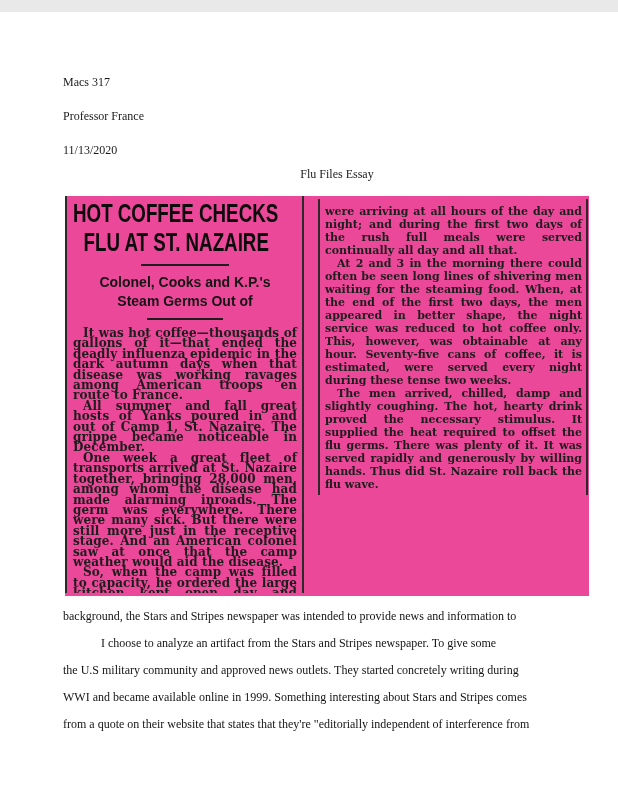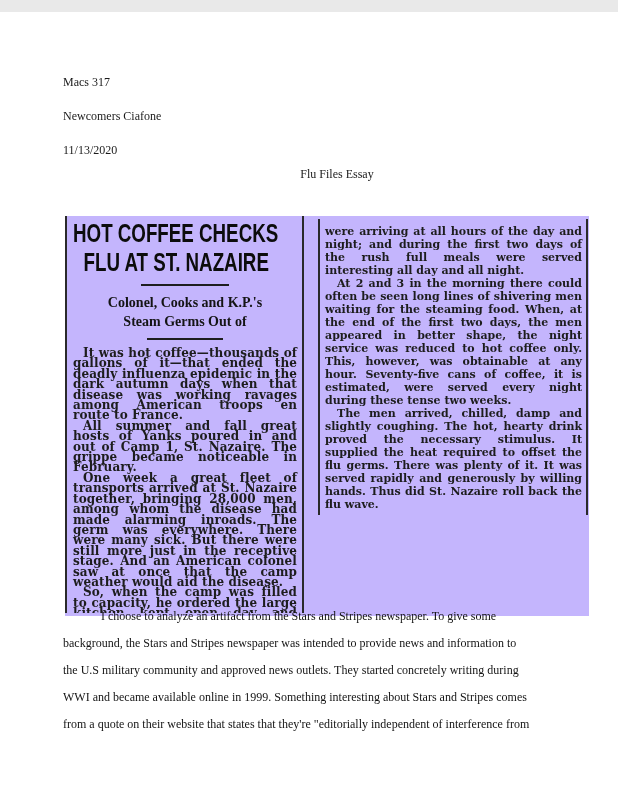--- a/index.html
+++ b/index.html
@@ -17,23 +17,23 @@
   
   .doc-header { position: absolute; left: 63px; top: 60px; font-size: 12px; }
   .doc-header .hline { height: 34px; line-height: 20px; white-space: nowrap; }
   .essay-title {
     position: absolute; left: 0; top: 155px; width: 100%;
     text-align: center; font-size: 12px; white-space: nowrap; padding-left: 28px;
   }
 
   
   .clipping {
-    position: absolute; left: 65px; top: 204px;
+    position: absolute; left: 65px; top: 184px;
     width: 524px; height: 400px;
-    background: #c4b5fd;
+    background: #ec4899;
     color: #1c1c1c;
   }
   .col-left {
     position: absolute; left: 0; top: 0;
     width: 224px; height: 394px;
     border-left: 2px solid #2a2a2a;
     border-right: 2px solid #2a2a2a;
     padding: 3px 5px 0 6px;
     overflow: hidden;
   }
@@ -47,21 +47,21 @@
     white-space: nowrap;
     width: 300px;
   }
   .headline .h2 { padding-left: 14px; }
   .head-rule {
     height: 2px; background: #1e1e1e;
     width: 88px; margin: 7px auto 7px auto;
   }
   .head-rule.second { width: 76px; margin: 7px auto 8px auto; }
   .subhead {
-    font-family: Liberation Serif, serif;
+    font-family: Liberation Sans, sans-serif;
     font-weight: 700; font-size: 14px; line-height: 19px;
     text-align: center; color: #141414; white-space: nowrap;
   }
   .news-body {
     font-family: "DejaVu Serif", serif;
     font-weight: 700;
     text-align: justify;
     color: #1d1d1d;
   }
   .col-left .news-body { font-size: 12px; line-height: 10.4px; letter-spacing: 0.1px; }
@@ -87,57 +87,57 @@
   .essay .eline { height: 27px; line-height: 20px; white-space: nowrap; }
   .essay .eline.indent { text-indent: 38px; }
 </style>
 </head>
 <body>
 
 <div class="page">
 
   <div class="doc-header">
     <div class="hline">Macs 317</div>
-    <div class="hline">Newcomers Ciafone</div>
+    <div class="hline">Professor France</div>
     <div class="hline">11/13/2020</div>
   </div>
   <div class="essay-title">Flu Files Essay</div>
 
   <div class="clipping">
 
     <div class="col-left">
       <div class="headline">
         <div class="h1">HOT COFFEE CHECKS</div>
         <div class="h2">FLU AT ST. NAZAIRE</div>
       </div>
       <div class="head-rule"></div>
       <div class="subhead">
         <div>Colonel, Cooks and K.P.'s</div>
         <div>Steam Germs Out of</div>
       </div>
       <div class="head-rule second"></div>
       <div class="news-body">
         <p>It was hot coffee—thousands of gallons of it—that ended the deadly influenza epidemic in the dark autumn days when that disease was working ravages among American troops en route to France.</p>
-        <p>All summer and fall great hosts of Yanks poured in and out of Camp 1, St. Nazaire. The grippe became noticeable in February.</p>
+        <p>All summer and fall great hosts of Yanks poured in and out of Camp 1, St. Nazaire. The grippe became noticeable in December.</p>
         <p>One week a great fleet of transports arrived at St. Nazaire together, bringing 28,000 men, among whom the disease had made alarming inroads. The germ was everywhere. There were many sick. But there were still more just in the receptive stage. And an American colonel saw at once that the camp weather would aid the disease.</p>
         <p>So, when the camp was filled to capacity, he ordered the large kitchen kept open day and night. For two weeks it operated unceasingly, manned by a staff of 75 cooks and assistants. The troops</p>
       </div>
     </div>
 
     <div class="col-right">
       <div class="news-body">
-        <p class="no-indent">were arriving at all hours of the day and night; and during the first two days of the rush full meals were served interesting all day and all night.</p>
+        <p class="no-indent">were arriving at all hours of the day and night; and during the first two days of the rush full meals were served continually all day and all that.</p>
         <p>At 2 and 3 in the morning there could often be seen long lines of shivering men waiting for the steaming food. When, at the end of the first two days, the men appeared in better shape, the night service was reduced to hot coffee only. This, however, was obtainable at any hour. Seventy-five cans of coffee, it is estimated, were served every night during these tense two weeks.</p>
         <p>The men arrived, chilled, damp and slightly coughing. The hot, hearty drink proved the necessary stimulus. It supplied the heat required to offset the flu germs. There was plenty of it. It was served rapidly and generously by willing hands. Thus did St. Nazaire roll back the flu wave.</p>
       </div>
     </div>
 
   </div>
 
   <div class="essay">
+    <div class="eline">background, the Stars and Stripes newspaper was intended to provide news and information to</div>
     <div class="eline indent">I choose to analyze an artifact from the Stars and Stripes newspaper. To give some</div>
-    <div class="eline">background, the Stars and Stripes newspaper was intended to provide news and information to</div>
     <div class="eline">the U.S military community and approved news outlets. They started concretely writing during</div>
     <div class="eline">WWI and became available online in 1999. Something interesting about Stars and Stripes comes</div>
     <div class="eline">from a quote on their website that states that they're "editorially independent of interference from</div>
   </div>
 
 </div>
 
 </body></html>

